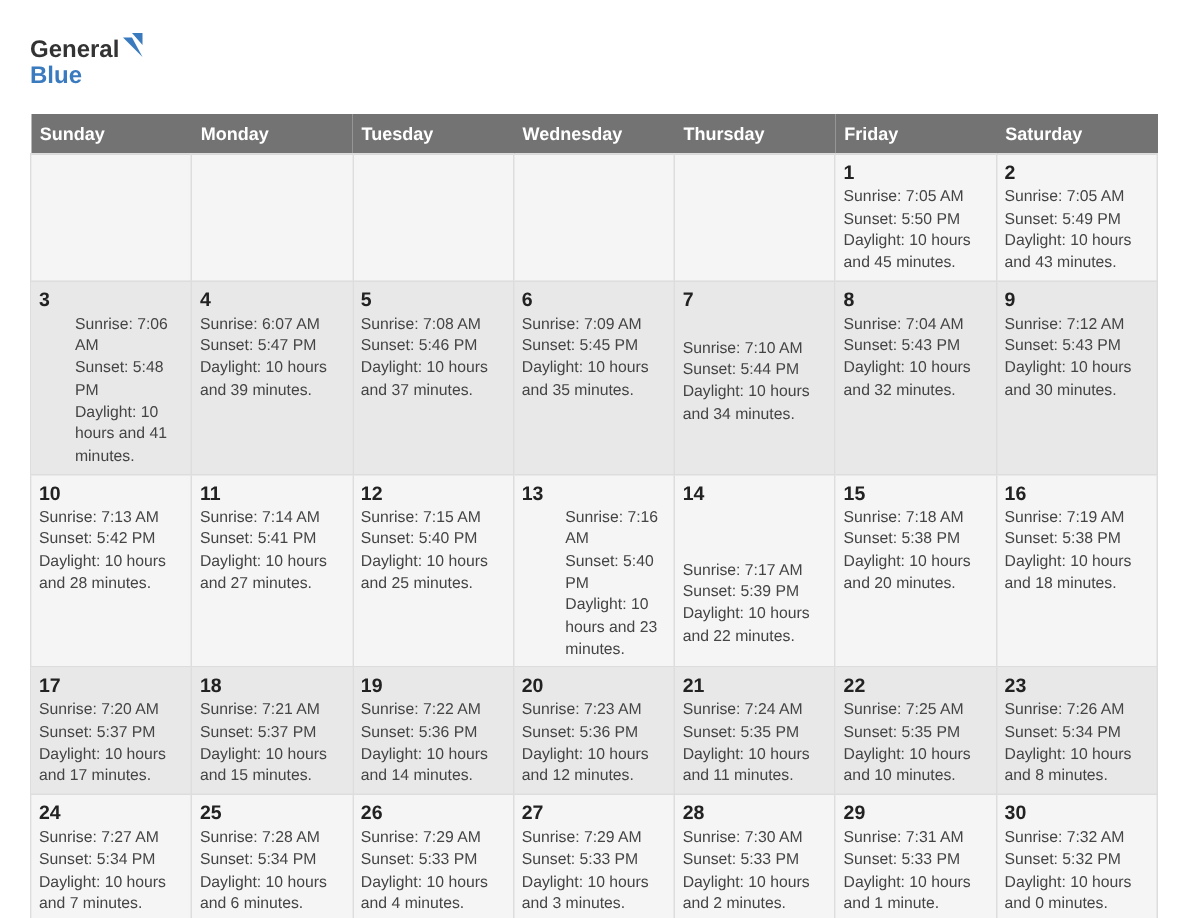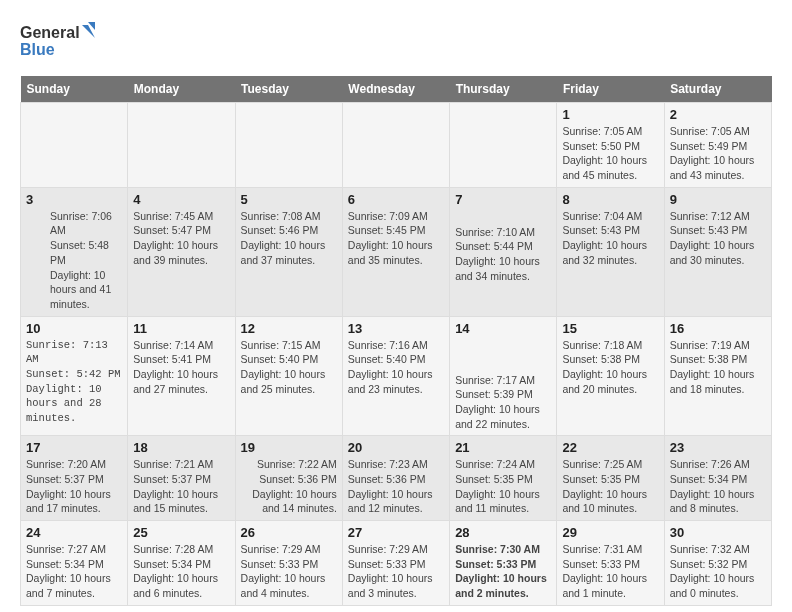--- a/index.html
+++ b/index.html
@@ -125,21 +125,21 @@
       </tr>
       <tr>
         <td>
           <div class="day-number">3</div>
           <div class="day-info" style="white-space: pre-line; margin-left: 24px;">Sunrise: 7:06 AM
 Sunset: 5:48 PM
 Daylight: 10 hours and 41 minutes.</div>
         </td>
         <td>
           <div class="day-number">4</div>
-          <div class="day-info" style="white-space: pre-line;">Sunrise: 7:45 AM
+          <div class="day-info" style="white-space: pre-line;">Sunrise: 6:07 AM
 Sunset: 5:47 PM
 Daylight: 10 hours and 39 minutes.</div>
         </td>
         <td>
           <div class="day-number">5</div>
           <div class="day-info" style="white-space: pre-line;">Sunrise: 7:08 AM
 Sunset: 5:46 PM
 Daylight: 10 hours and 37 minutes.</div>
         </td>
         <td>
@@ -163,39 +163,39 @@
         <td>
           <div class="day-number">9</div>
           <div class="day-info" style="white-space: pre-line;">Sunrise: 7:12 AM
 Sunset: 5:43 PM
 Daylight: 10 hours and 30 minutes.</div>
         </td>
       </tr>
       <tr>
         <td>
           <div class="day-number">10</div>
-          <div class="day-info" style="white-space: pre-line; font-family: Liberation Mono, monospace;">Sunrise: 7:13 AM
+          <div class="day-info" style="white-space: pre-line;">Sunrise: 7:13 AM
 Sunset: 5:42 PM
 Daylight: 10 hours and 28 minutes.</div>
         </td>
         <td>
           <div class="day-number">11</div>
           <div class="day-info" style="white-space: pre-line;">Sunrise: 7:14 AM
 Sunset: 5:41 PM
 Daylight: 10 hours and 27 minutes.</div>
         </td>
         <td>
           <div class="day-number">12</div>
           <div class="day-info" style="white-space: pre-line;">Sunrise: 7:15 AM
 Sunset: 5:40 PM
 Daylight: 10 hours and 25 minutes.</div>
         </td>
         <td>
           <div class="day-number">13</div>
-          <div class="day-info" style="white-space: pre-line;">Sunrise: 7:16 AM
+          <div class="day-info" style="white-space: pre-line; margin-left: 29px;">Sunrise: 7:16 AM
 Sunset: 5:40 PM
 Daylight: 10 hours and 23 minutes.</div>
         </td>
         <td>
           <div class="day-number">14</div>
           <div class="day-info" style="white-space: pre-line; margin-top: 37px;">Sunrise: 7:17 AM
 Sunset: 5:39 PM
 Daylight: 10 hours and 22 minutes.</div>
         </td>
         <td>
@@ -219,21 +219,21 @@
 Daylight: 10 hours and 17 minutes.</div>
         </td>
         <td>
           <div class="day-number">18</div>
           <div class="day-info" style="white-space: pre-line;">Sunrise: 7:21 AM
 Sunset: 5:37 PM
 Daylight: 10 hours and 15 minutes.</div>
         </td>
         <td>
           <div class="day-number">19</div>
-          <div class="day-info" style="white-space: pre-line; text-align: right;">Sunrise: 7:22 AM
+          <div class="day-info" style="white-space: pre-line;">Sunrise: 7:22 AM
 Sunset: 5:36 PM
 Daylight: 10 hours and 14 minutes.</div>
         </td>
         <td>
           <div class="day-number">20</div>
           <div class="day-info" style="white-space: pre-line;">Sunrise: 7:23 AM
 Sunset: 5:36 PM
 Daylight: 10 hours and 12 minutes.</div>
         </td>
         <td>
@@ -275,21 +275,21 @@
 Daylight: 10 hours and 4 minutes.</div>
         </td>
         <td>
           <div class="day-number">27</div>
           <div class="day-info" style="white-space: pre-line;">Sunrise: 7:29 AM
 Sunset: 5:33 PM
 Daylight: 10 hours and 3 minutes.</div>
         </td>
         <td>
           <div class="day-number">28</div>
-          <div class="day-info" style="white-space: pre-line; font-weight: bold;">Sunrise: 7:30 AM
+          <div class="day-info" style="white-space: pre-line;">Sunrise: 7:30 AM
 Sunset: 5:33 PM
 Daylight: 10 hours and 2 minutes.</div>
         </td>
         <td>
           <div class="day-number">29</div>
           <div class="day-info" style="white-space: pre-line;">Sunrise: 7:31 AM
 Sunset: 5:33 PM
 Daylight: 10 hours and 1 minute.</div>
         </td>
         <td>

